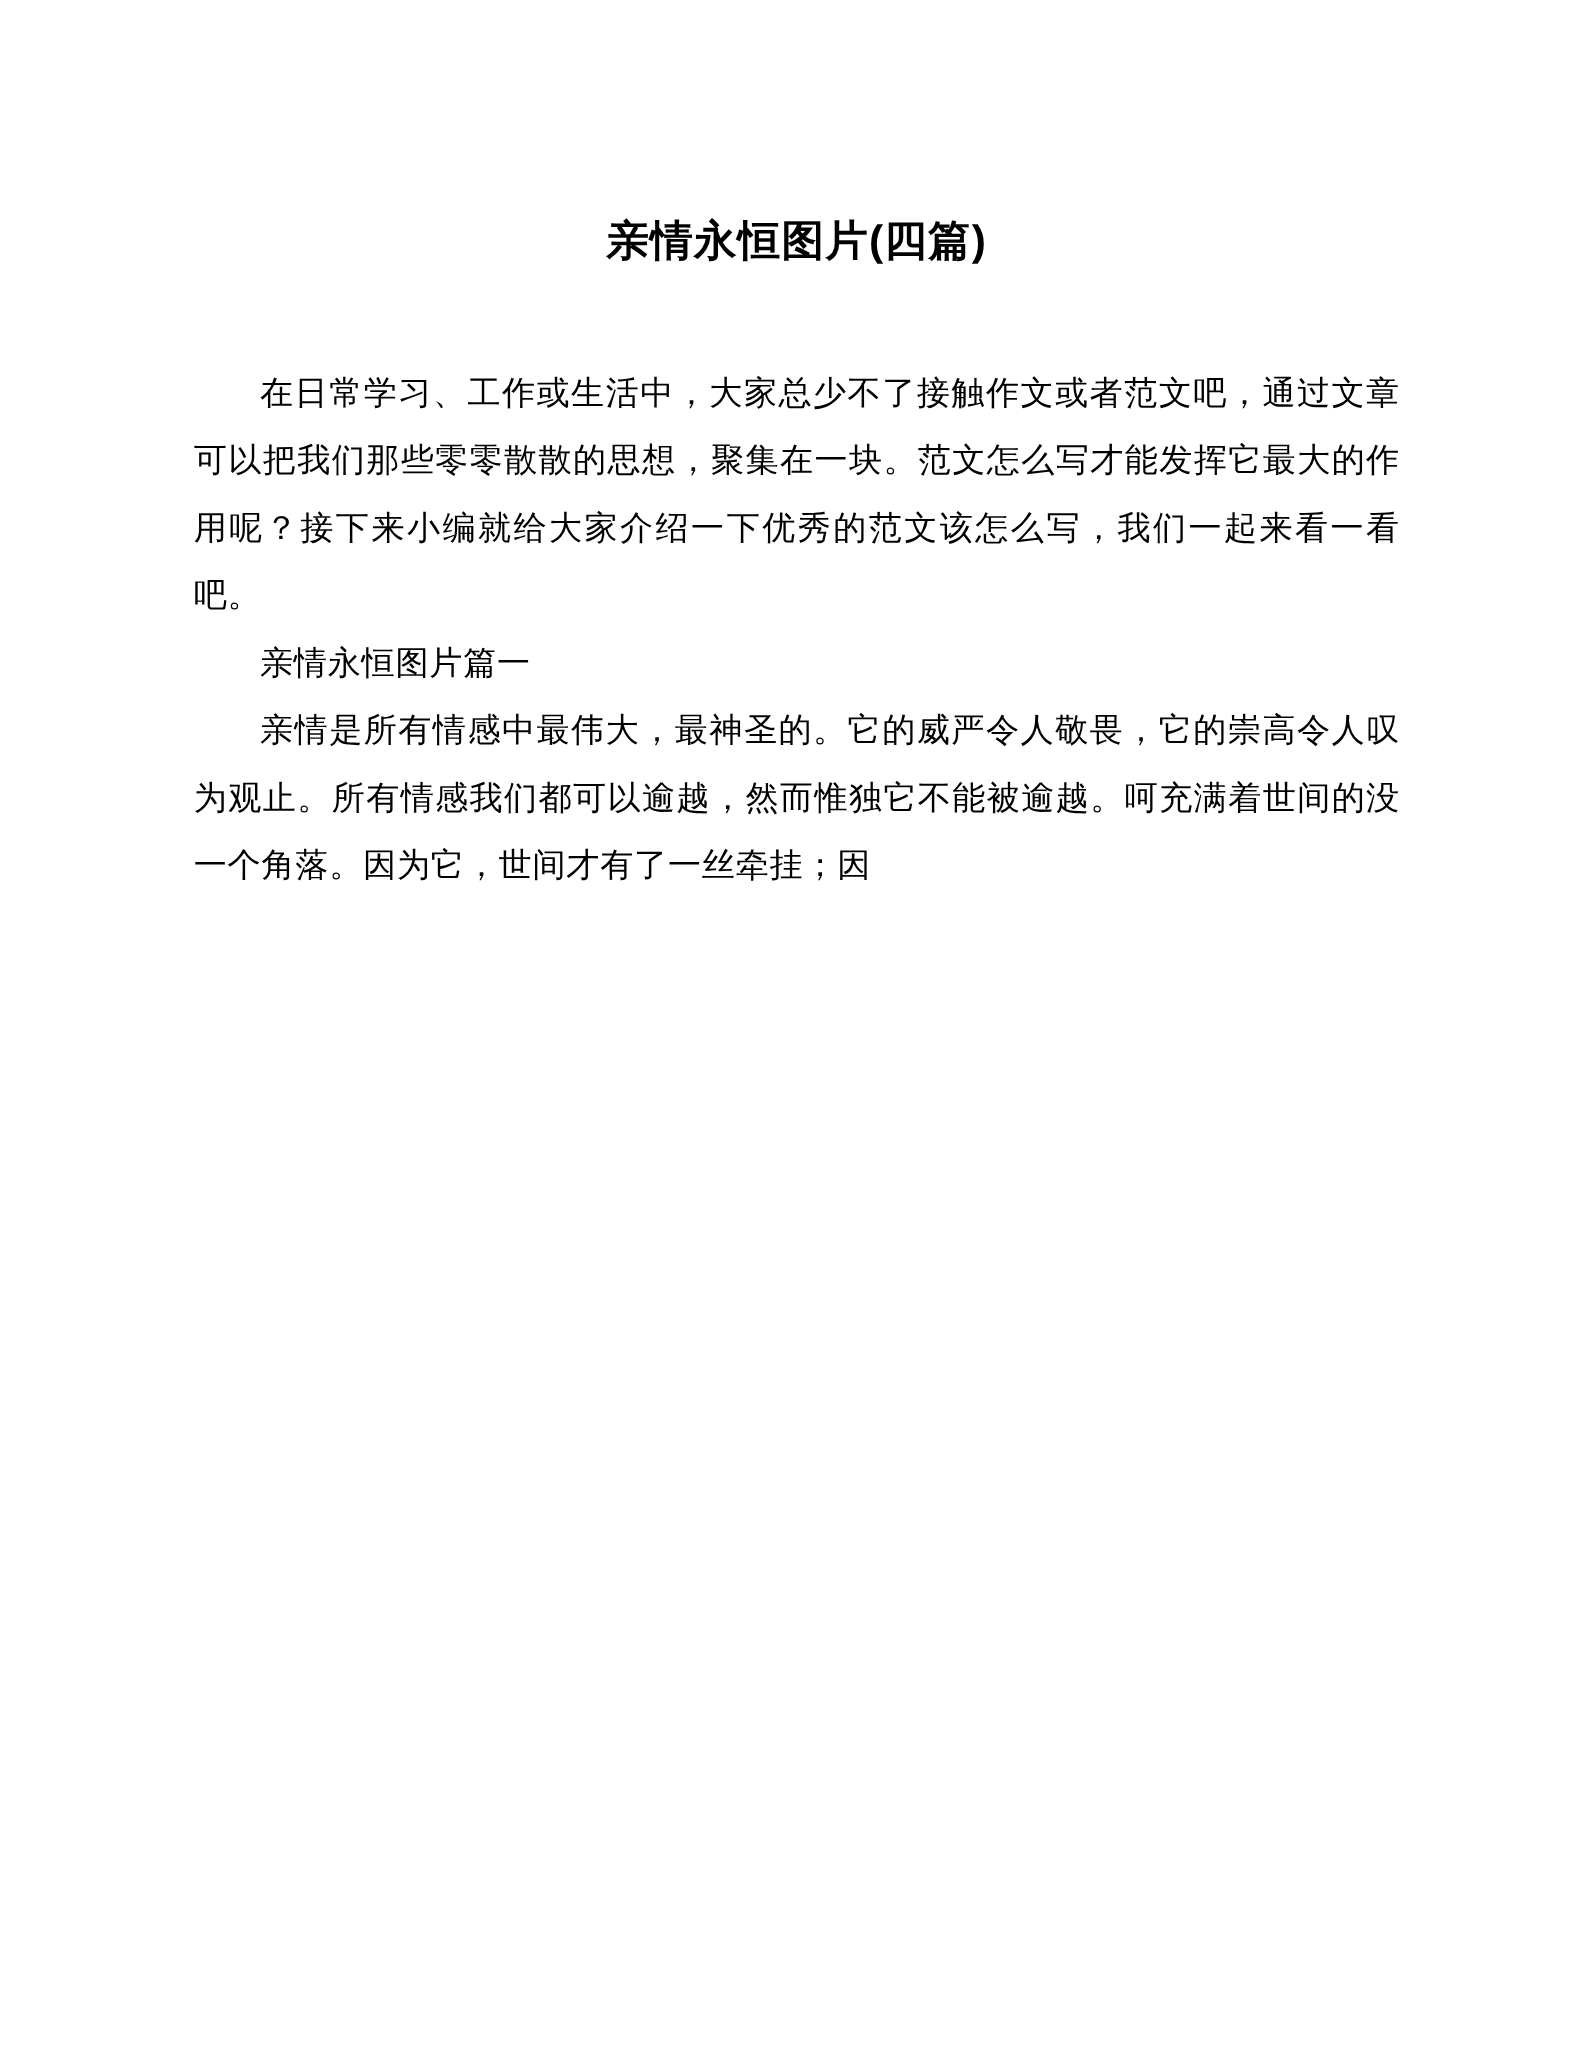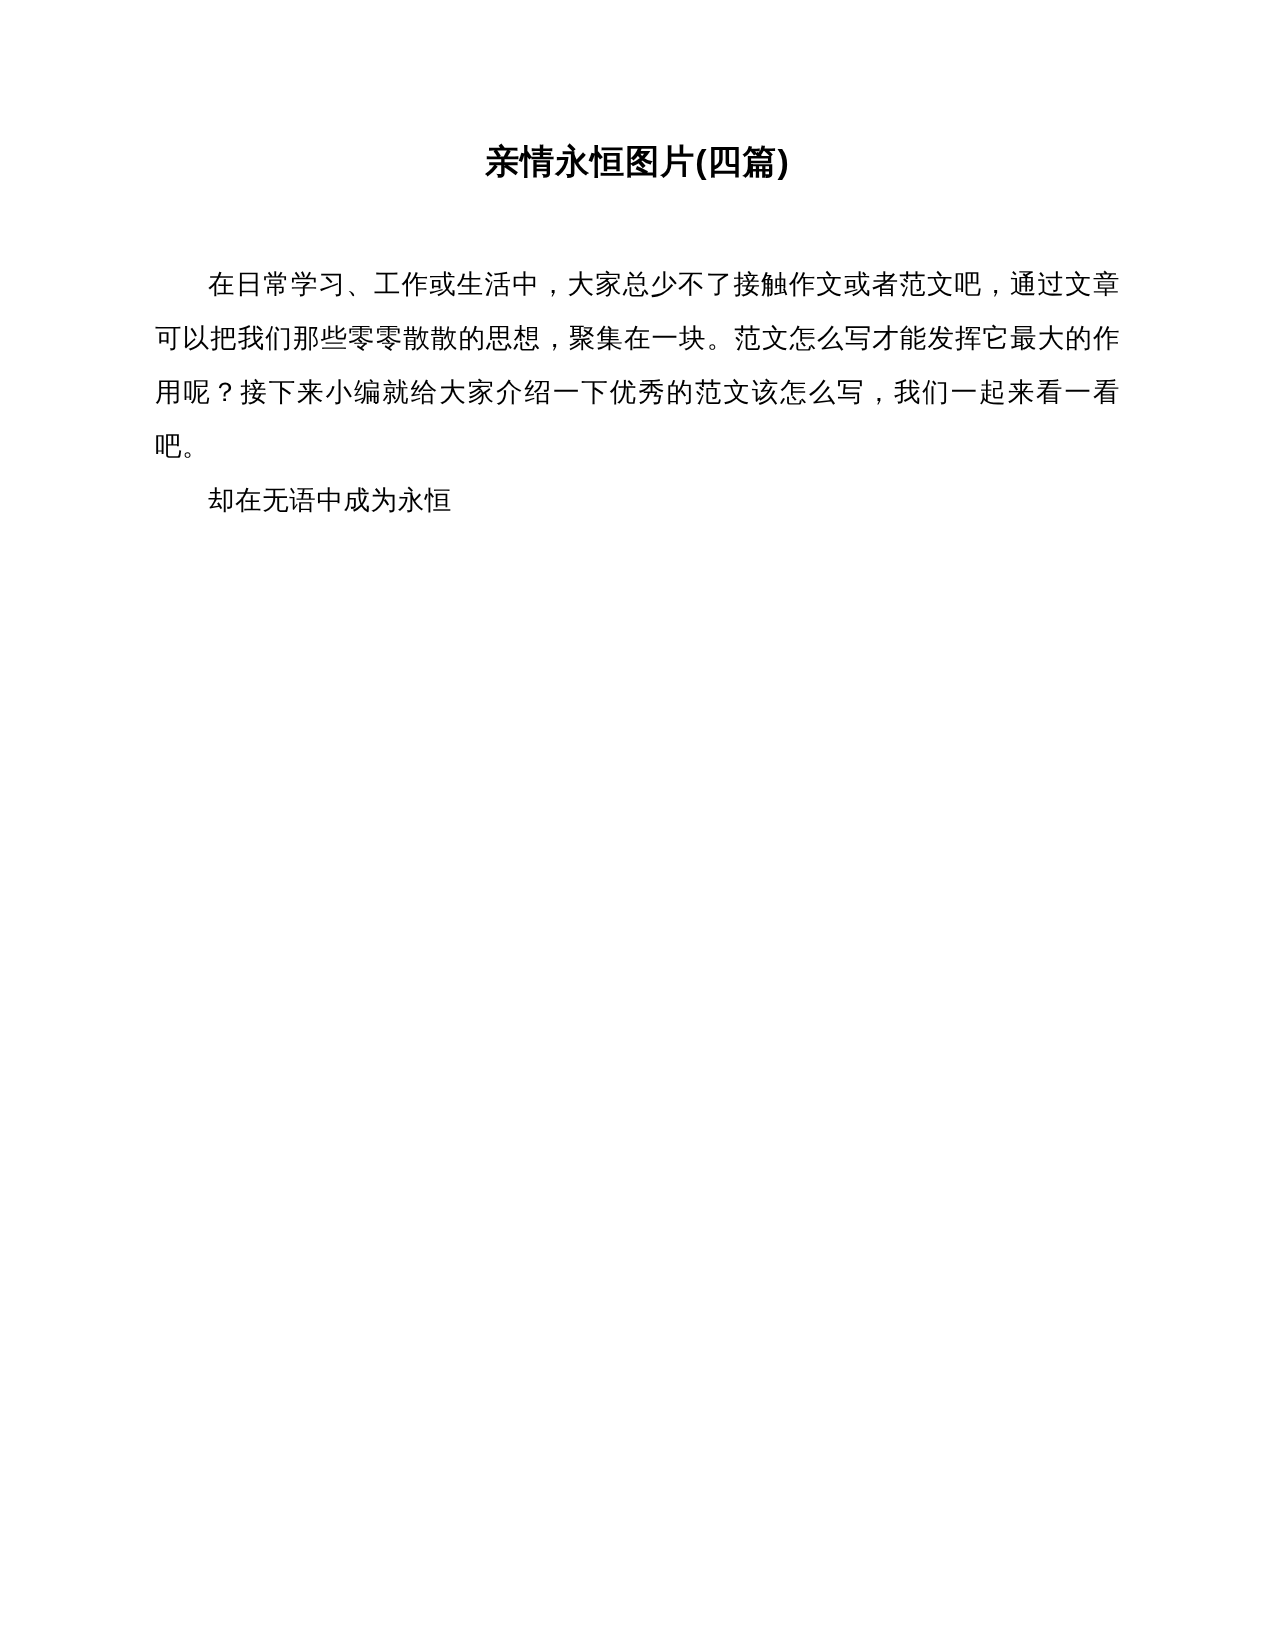--- a/index.html
+++ b/index.html
@@ -12,21 +12,21 @@
     height: 1650px;
     font-family: "Liberation Serif", "DejaVu Serif", serif;
     color: #000000;
     position: relative;
     overflow: hidden;
   }
   .page {
     box-sizing: border-box;
     width: 1275px;
     height: 1650px;
-    padding: 84px 155px 120px 155px;
+    padding: 115px 155px 120px 155px;
   }
   .doc-title {
     text-align: center;
     font-size: 34px;
     font-weight: bold;
     letter-spacing: 1px;
     margin: 55px 0 0 0;
     font-family: "Liberation Sans", "DejaVu Sans", sans-serif;
   }
   .body-text {
@@ -50,16 +50,17 @@
 </style>
 </head>
 <body>
 
 <div class="page">
 
   <h1 class="doc-title">亲情永恒图片(四篇)</h1>
 
   <div class="body-text">
     <p class="para indent">在日常学习、工作或生活中，大家总少不了接触作文或者范文吧，通过文章可以把我们那些零零散散的思想，聚集在一块。范文怎么写才能发挥它最大的作用呢？接下来小编就给大家介绍一下优秀的范文该怎么写，我们一起来看一看吧。</p>
-    <p class="para noindent">却在无语中成为永恒</p>
+    <p class="para noindent">亲情永恒图片篇一</p>
+    <p class="para indent">亲情是所有情感中最伟大，最神圣的。它的威严令人敬畏，它的崇高令人叹为观止。所有情感我们都可以逾越，然而惟独它不能被逾越。呵充满着世间的没一个角落。因为它，世间才有了一丝牵挂；因</p>
   </div>
 
 </div>
 
 </body></html>

